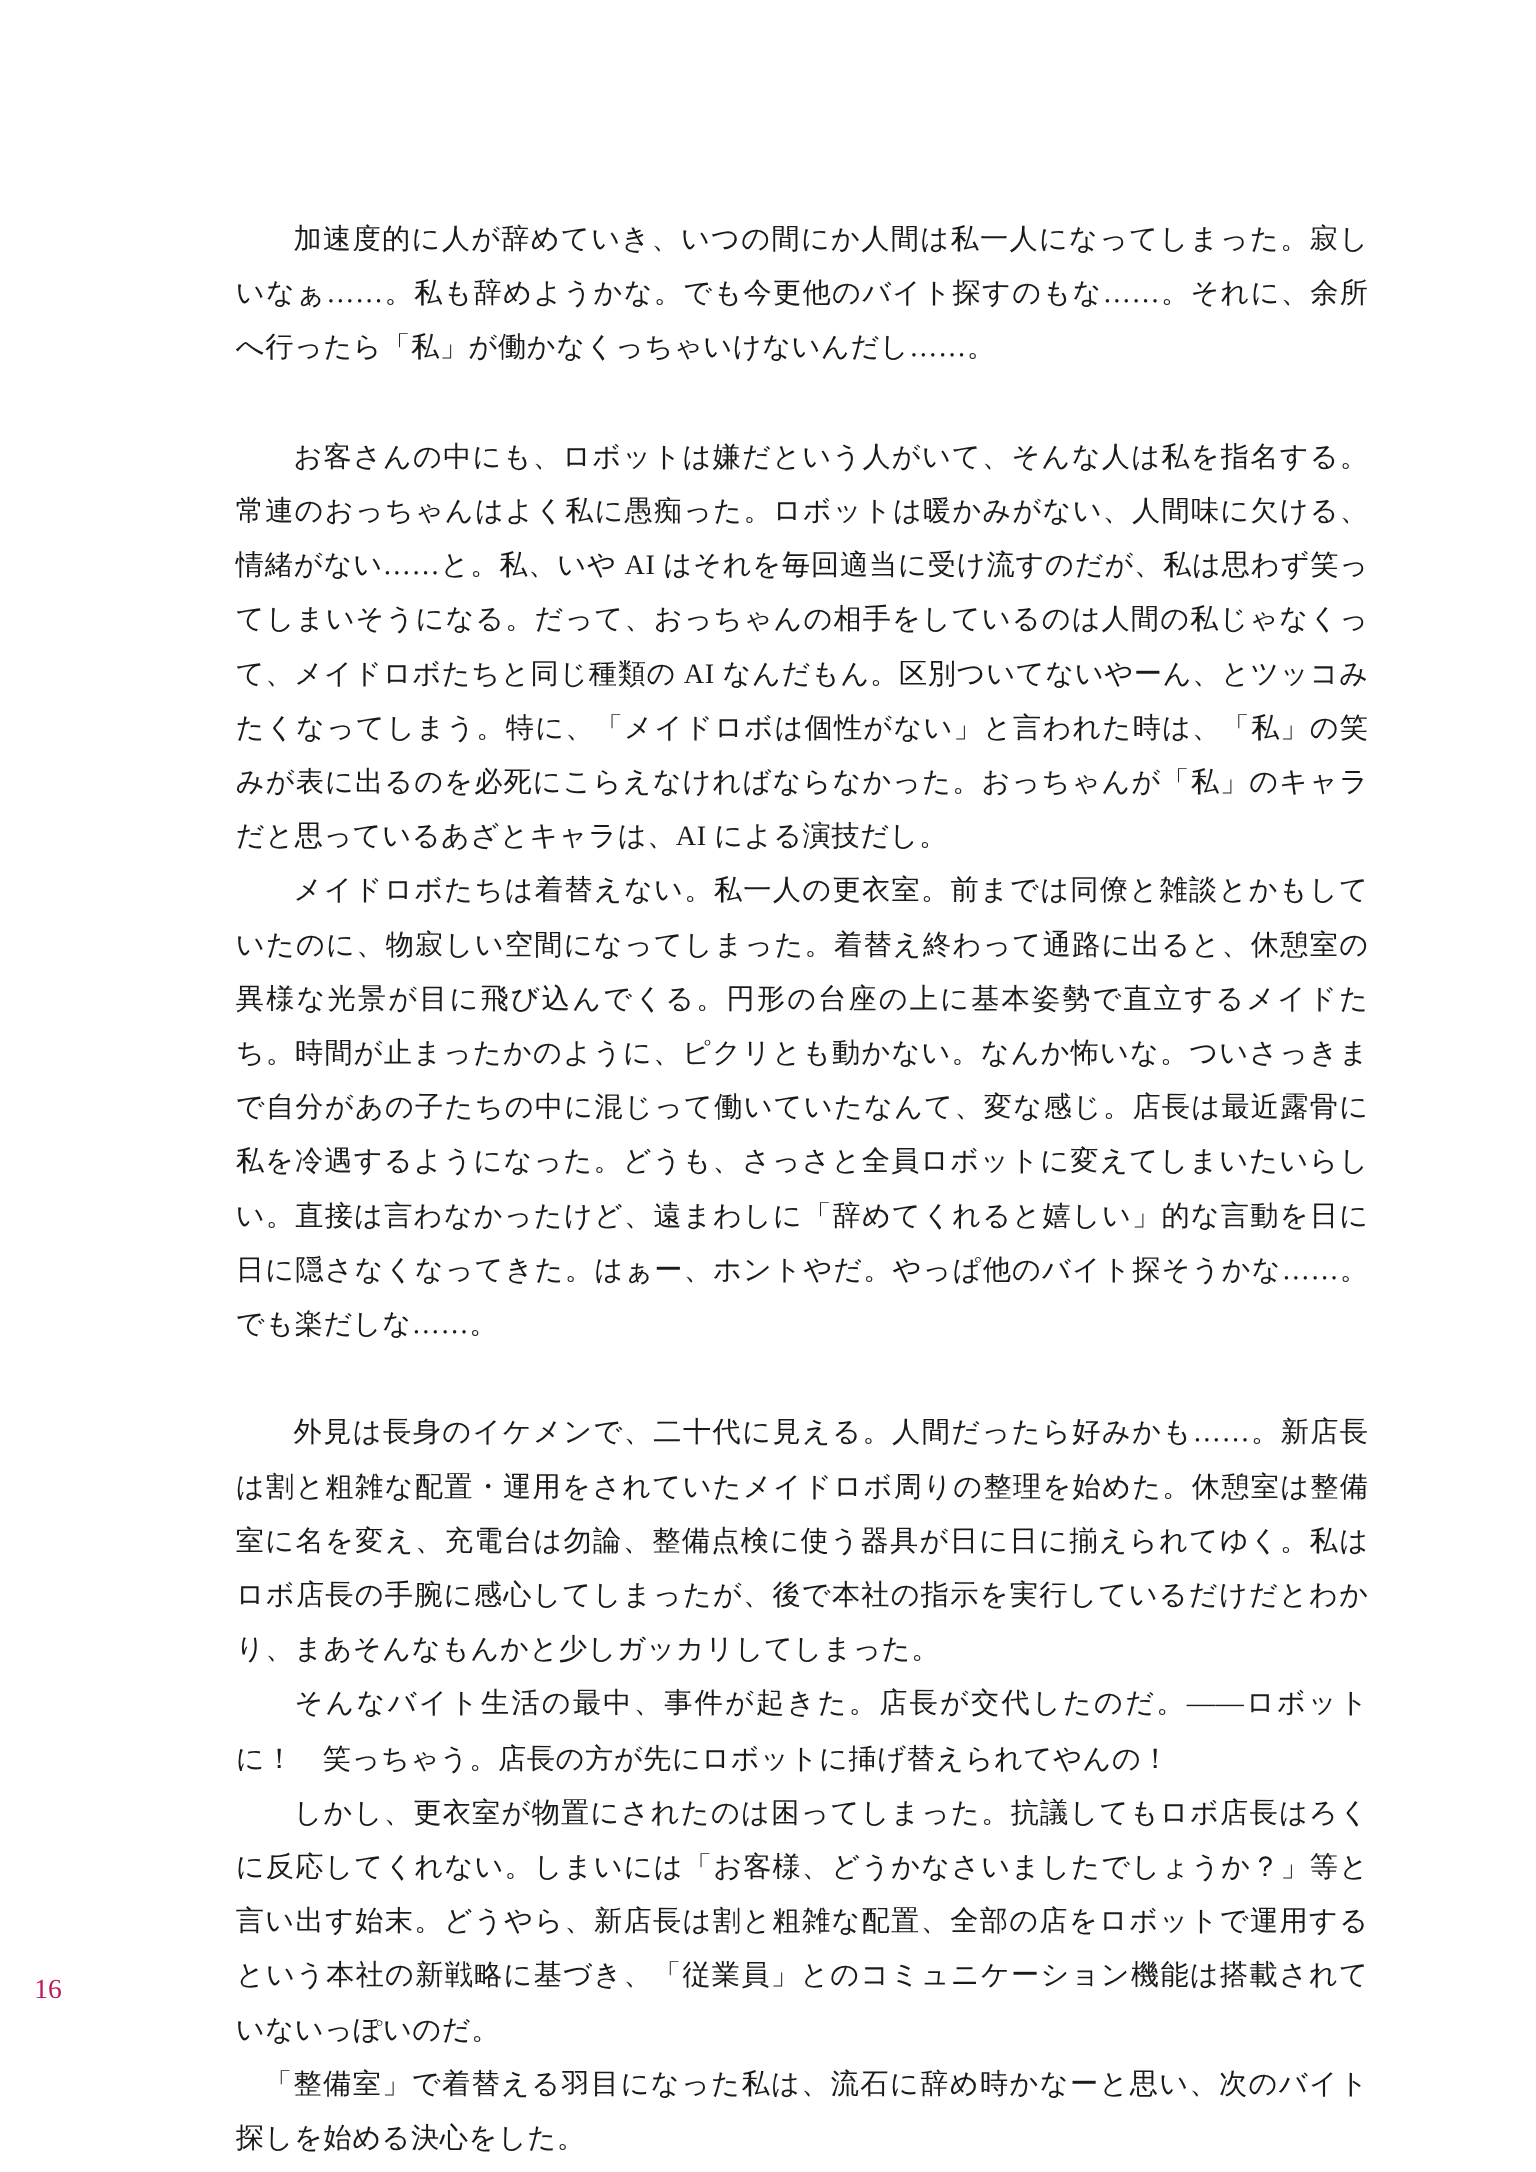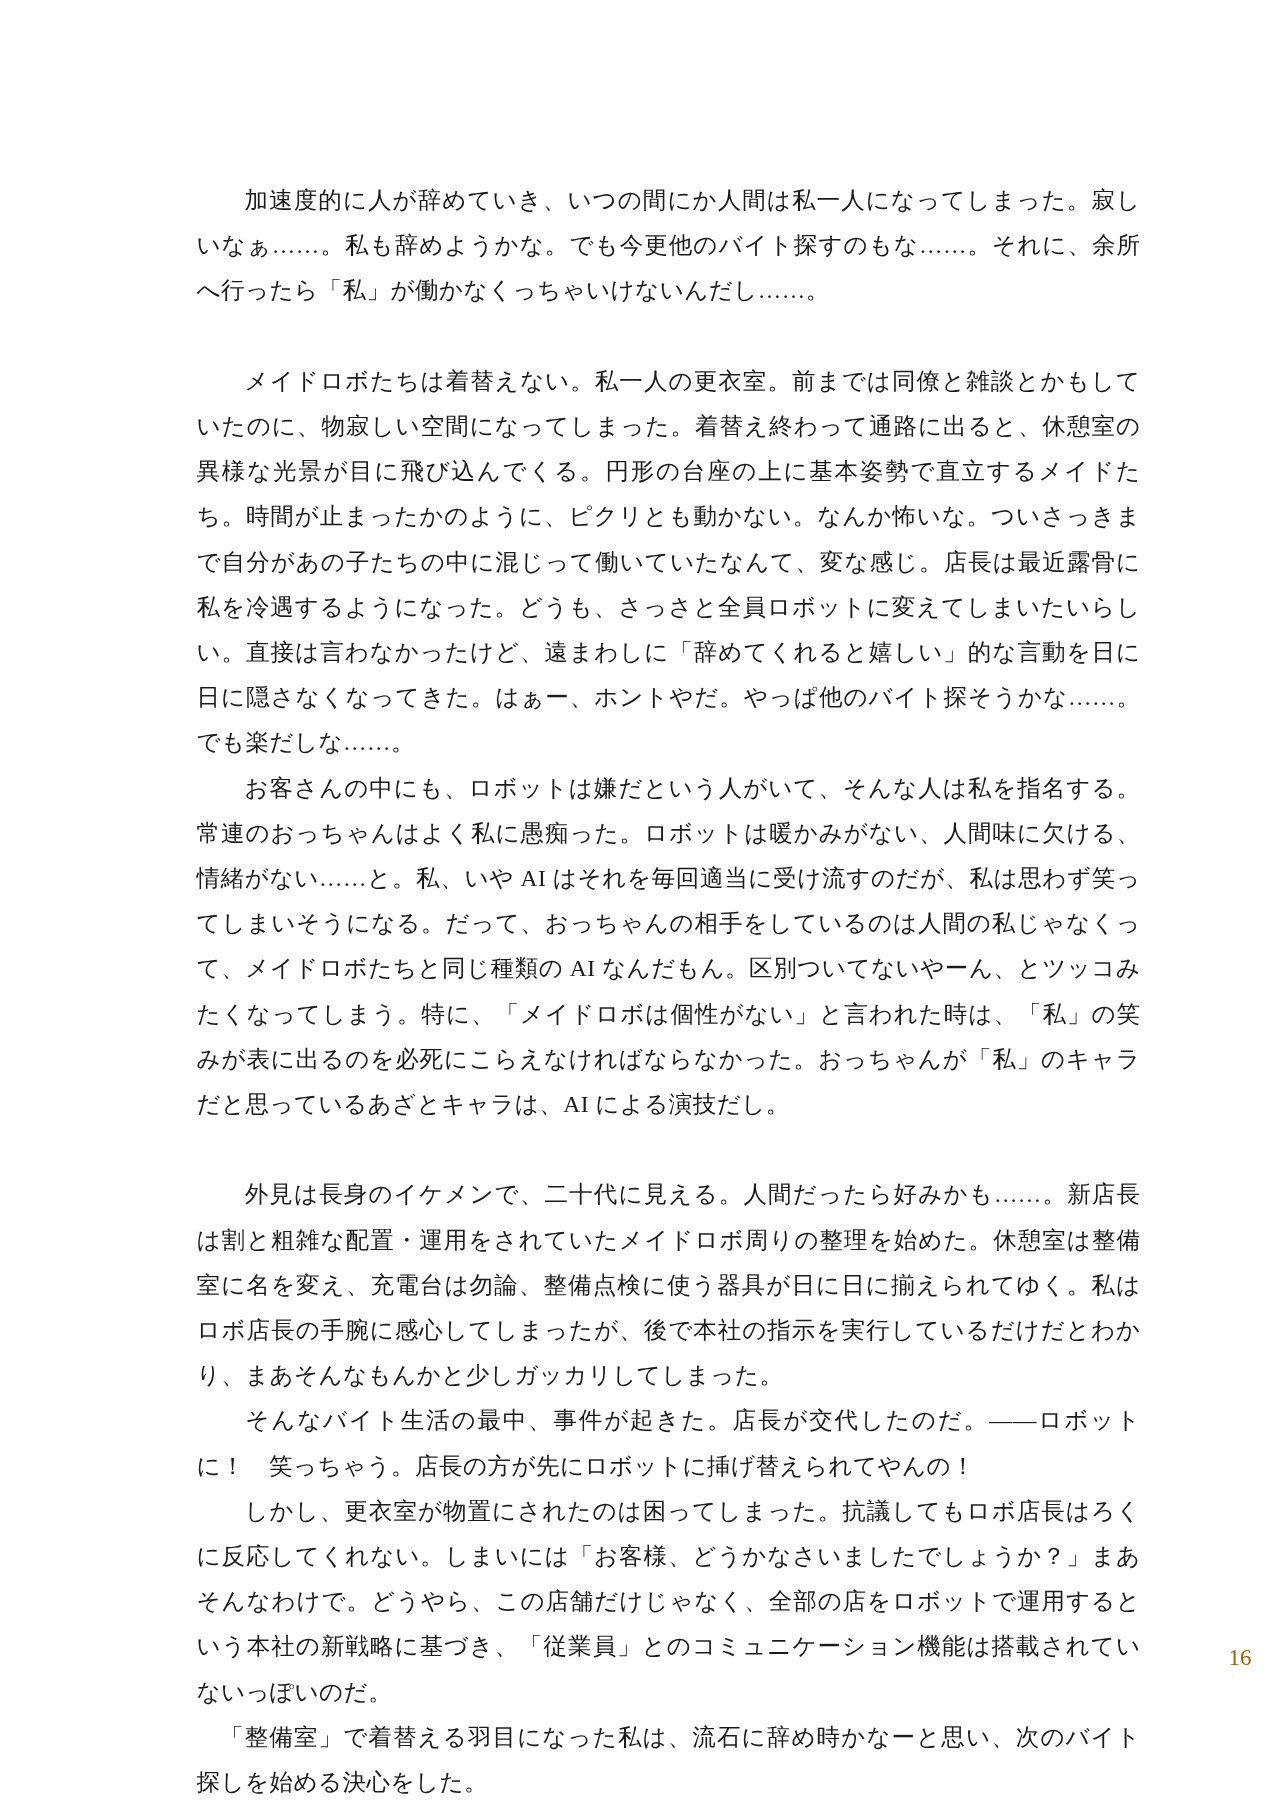--- a/index.html
+++ b/index.html
@@ -41,50 +41,50 @@
   }
   
   .blank-line {
     height: 45.2px;
   }
   .page-number {
     position: absolute;
     left: 0;
     right: 0;
     top: 1646px;
-    text-align: right;
+    text-align: left;
     font-size: 23px;
     line-height: 1;
     font-family: "Liberation Serif", "DejaVu Serif", serif;
-    color: #a16207;
+    color: #be185d;
   }
 </style>
 </head>
 <body>
 
 <div class="page">
 
   <div class="text-column">
 
     <p class="para">　加速度的に人が辞めていき、いつの間にか人間は私一人になってしまった。寂しいなぁ……。私も辞めようかな。でも今更他のバイト探すのもな……。それに、余所へ行ったら「私」が働かなくっちゃいけないんだし……。</p>
 
     <div class="blank-line"></div>
 
+    <p class="para">　お客さんの中にも、ロボットは嫌だという人がいて、そんな人は私を指名する。常連のおっちゃんはよく私に愚痴った。ロボットは暖かみがない、人間味に欠ける、情緒がない……と。私、いや AI はそれを毎回適当に受け流すのだが、私は思わず笑ってしまいそうになる。だって、おっちゃんの相手をしているのは人間の私じゃなくって、メイドロボたちと同じ種類の AI なんだもん。区別ついてないやーん、とツッコみたくなってしまう。特に、「メイドロボは個性がない」と言われた時は、「私」の笑みが表に出るのを必死にこらえなければならなかった。おっちゃんが「私」のキャラだと思っているあざとキャラは、AI による演技だし。</p>
+
     <p class="para">　メイドロボたちは着替えない。私一人の更衣室。前までは同僚と雑談とかもしていたのに、物寂しい空間になってしまった。着替え終わって通路に出ると、休憩室の異様な光景が目に飛び込んでくる。円形の台座の上に基本姿勢で直立するメイドたち。時間が止まったかのように、ピクリとも動かない。なんか怖いな。ついさっきまで自分があの子たちの中に混じって働いていたなんて、変な感じ。店長は最近露骨に私を冷遇するようになった。どうも、さっさと全員ロボットに変えてしまいたいらしい。直接は言わなかったけど、遠まわしに「辞めてくれると嬉しい」的な言動を日に日に隠さなくなってきた。はぁー、ホントやだ。やっぱ他のバイト探そうかな……。でも楽だしな……。</p>
-
-    <p class="para">　お客さんの中にも、ロボットは嫌だという人がいて、そんな人は私を指名する。常連のおっちゃんはよく私に愚痴った。ロボットは暖かみがない、人間味に欠ける、情緒がない……と。私、いや AI はそれを毎回適当に受け流すのだが、私は思わず笑ってしまいそうになる。だって、おっちゃんの相手をしているのは人間の私じゃなくって、メイドロボたちと同じ種類の AI なんだもん。区別ついてないやーん、とツッコみたくなってしまう。特に、「メイドロボは個性がない」と言われた時は、「私」の笑みが表に出るのを必死にこらえなければならなかった。おっちゃんが「私」のキャラだと思っているあざとキャラは、AI による演技だし。</p>
 
 
     <div class="blank-line"></div>
 
     <p class="para">　外見は長身のイケメンで、二十代に見える。人間だったら好みかも……。新店長は割と粗雑な配置・運用をされていたメイドロボ周りの整理を始めた。休憩室は整備室に名を変え、充電台は勿論、整備点検に使う器具が日に日に揃えられてゆく。私はロボ店長の手腕に感心してしまったが、後で本社の指示を実行しているだけだとわかり、まあそんなもんかと少しガッカリしてしまった。</p>
 
     <p class="para">　そんなバイト生活の最中、事件が起きた。店長が交代したのだ。——ロボットに！　笑っちゃう。店長の方が先にロボットに挿げ替えられてやんの！</p>
 
-    <p class="para">　しかし、更衣室が物置にされたのは困ってしまった。抗議してもロボ店長はろくに反応してくれない。しまいには「お客様、どうかなさいましたでしょうか？」まあそんなわけで。どうやら、この店舗だけじゃなく、全部の店をロボットで運用するという本社の新戦略に基づき、「従業員」とのコミュニケーション機能は搭載されていないっぽいのだ。</p>
+    <p class="para">　しかし、更衣室が物置にされたのは困ってしまった。抗議してもロボ店長はろくに反応してくれない。しまいには「お客様、どうかなさいましたでしょうか？」等と言い出す始末。どうやら、新店長は割と粗雑な配置、全部の店をロボットで運用するという本社の新戦略に基づき、「従業員」とのコミュニケーション機能は搭載されていないっぽいのだ。</p>
 
     <p class="para">「整備室」で着替える羽目になった私は、流石に辞め時かなーと思い、次のバイト探しを始める決心をした。</p>
 
   </div>
 
   <div class="page-number">16</div>
 
 </div>
 
 </body></html>

